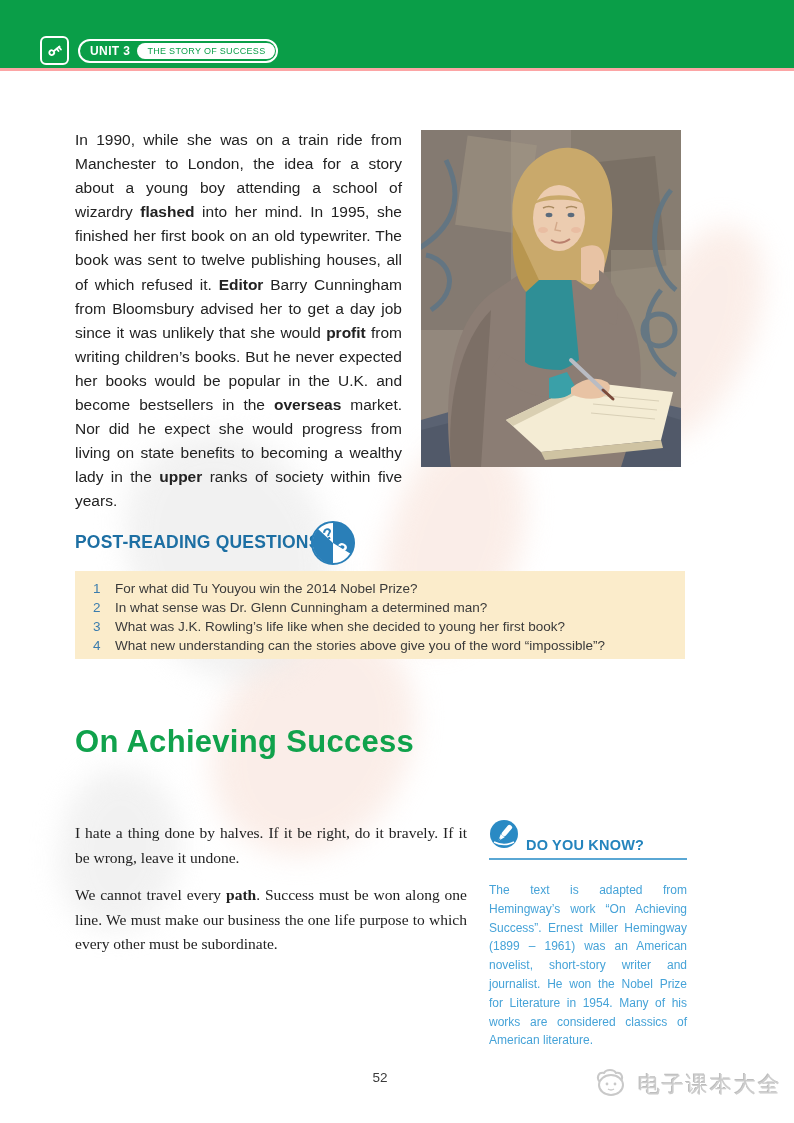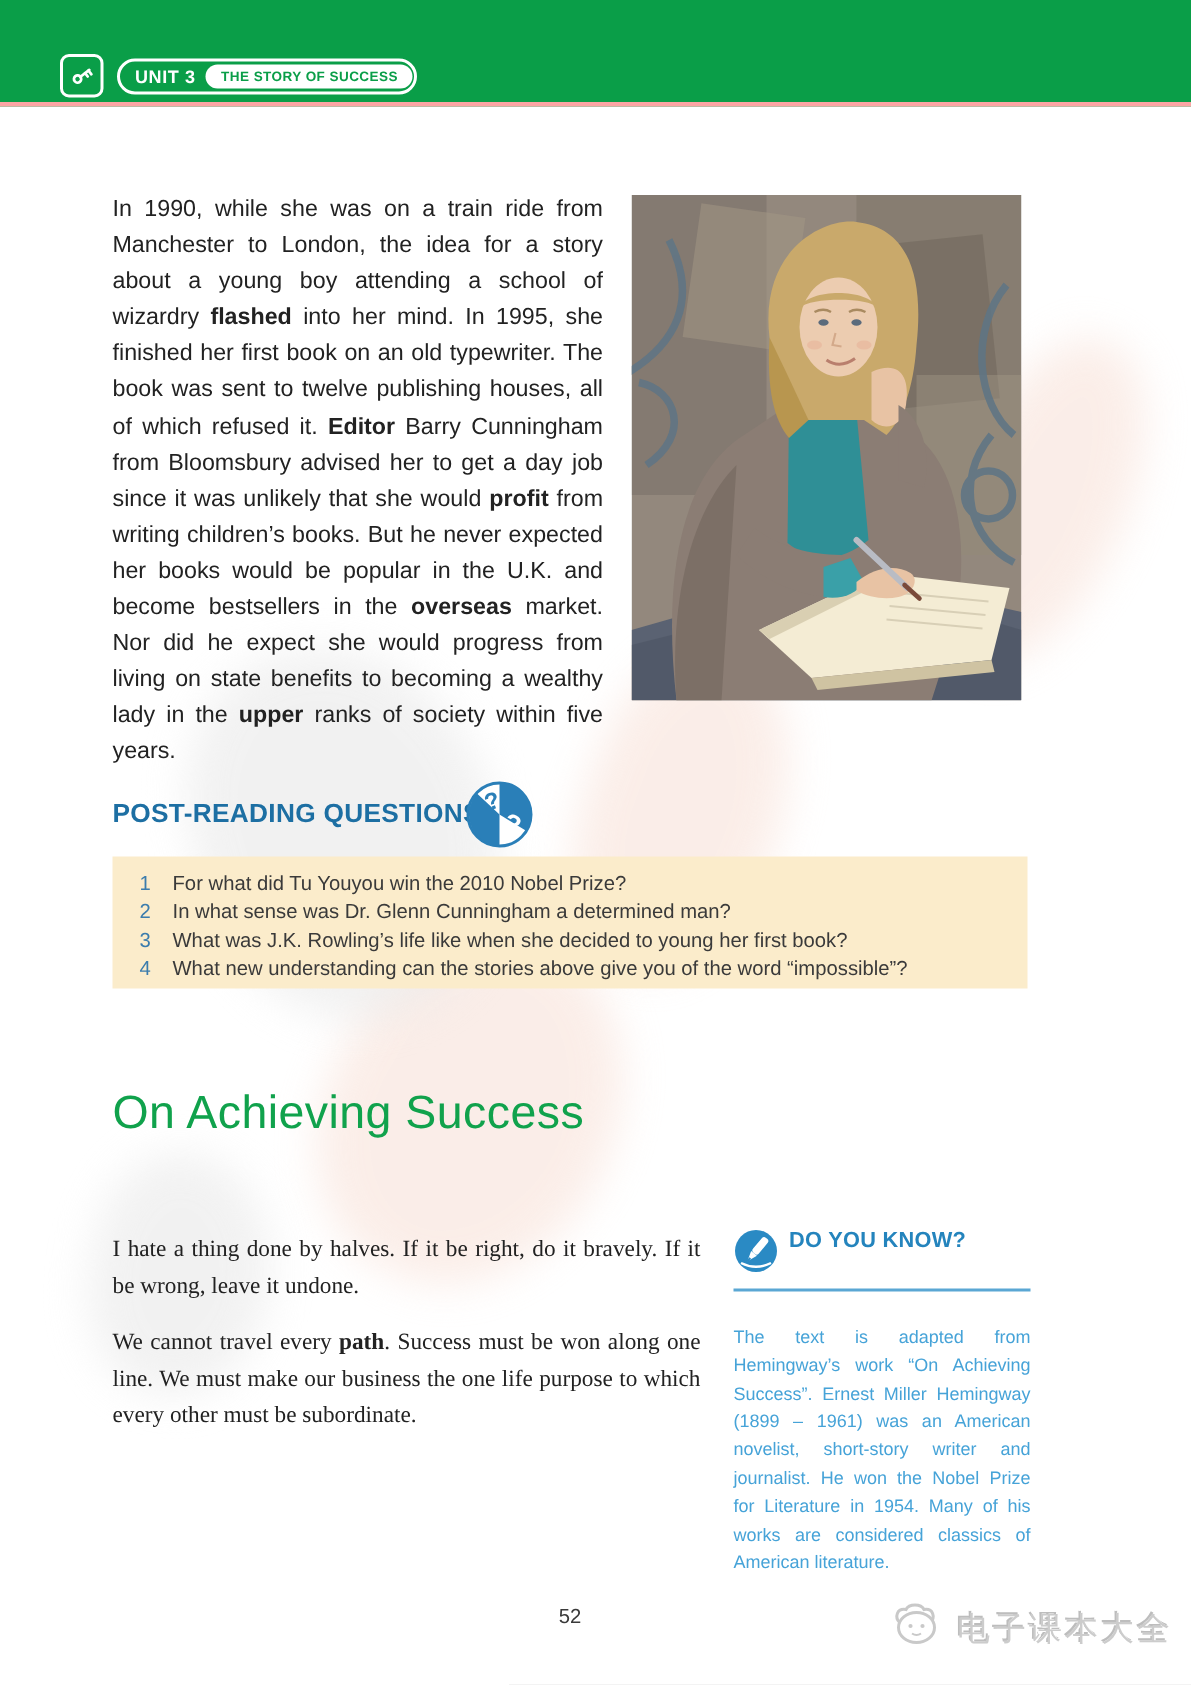--- a/index.html
+++ b/index.html
@@ -6,47 +6,47 @@
   .page{
     position:relative; width:794px; height:1123px; margin:0 auto;
     background:#ffffff; overflow:hidden;
     font-family:"Liberation Sans", sans-serif;
   }
   
   .header{position:absolute;left:0;top:0;width:794px;height:68px;background:#0a9e48;border-bottom:3px solid #fca5a5;}
   .key-badge{position:absolute;left:40px;top:36px;width:25px;height:25px;border:2px solid #ffffff;border-radius:6px;display:flex;align-items:center;justify-content:center;}
   .unit-capsule{position:absolute;left:78px;top:39px;height:20px;border:2px solid #ffffff;border-radius:13px;display:flex;align-items:center;background:#0a9e48;overflow:hidden;}
   .unit-label{color:#ffffff;font-weight:bold;font-size:12px;padding:0 7px 0 10px;letter-spacing:.4px;white-space:nowrap;}
-  .unit-pill{background:#ffffff;color:#0a9e48;font-weight:bold;font-size:9px;letter-spacing:.3px;border-radius:10px;padding:3px 10px;margin:1px 1px 1px 0;white-space:nowrap;}
+  .unit-pill{background:#ffffff;color:#0a9e48;font-weight:normal;font-size:9px;letter-spacing:.3px;border-radius:10px;padding:3px 10px;margin:1px 1px 1px 0;white-space:nowrap;}
   
   .stain{position:absolute;border-radius:45% 55% 50% 50%;filter:blur(14px);pointer-events:none;}
   .stain.pink{background:#f6d9cd;opacity:.45;}
   .stain.gray{background:#e9e9e9;opacity:.6;}
   
   .reading-text{
     position:absolute;left:75px;top:128px;width:327px;
     font-family:Liberation Sans, sans-serif;font-size:15.5px;line-height:24.1px;
     color:#222;text-align:justify;
   }
   .photo-frame{position:absolute;left:421px;top:130px;width:260px;height:337px;overflow:hidden;}
   
   .pr-heading{position:absolute;left:75px;top:532px;font-size:17.5px;font-weight:bold;color:#1d6fa3;letter-spacing:.2px;}
   .pr-icon{position:absolute;left:310px;top:519px;width:46px;height:48px;}
   .q-box{position:absolute;left:75px;top:571px;width:610px;height:88px;background:#fbeccb;}
   .q-list{position:absolute;left:18px;top:8px;right:14px;}
   .q-row{display:flex;font-size:13.5px;line-height:19px;color:#3a3a3a;}
   .q-num{color:#3b7cad;width:22px;flex:0 0 22px;text-align:left;}
   .q-text{flex:1;}
   
-  .article-title{position:absolute;left:75px;top:724px;font-size:31px;font-weight:normal;color:#10a24c;letter-spacing:.3px;}
+  .article-title{position:absolute;left:75px;top:724px;font-size:31px;font-weight:bold;color:#10a24c;letter-spacing:.3px;}
   .article-col{position:absolute;left:75px;top:821px;width:392px;font-family:"Liberation Serif", serif;font-size:15.5px;line-height:24.5px;color:#222;text-align:justify;}
   .article-col p{margin:0 0 13px 0;}
   
   .dyk{position:absolute;left:489px;top:819px;width:198px;}
-  .dyk-head{display:flex;align-items:flex-start;gap:7px;}
+  .dyk-head{display:flex;align-items:flex-end;gap:7px;}
   .dyk-title{font-size:14.5px;font-weight:bold;color:#2484bd;letter-spacing:.2px;}
   .dyk-rule{height:2px;background:#5aa7d4;margin-top:5px;}
   .dyk-text{margin-top:21px;font-size:12px;line-height:18.8px;color:#46a3d8;text-align:justify;}
   
   .page-num{position:absolute;left:75px;top:1070px;width:610px;text-align:center;font-size:13.5px;font-weight:normal;color:#3a3a3a;}
   .brand{position:absolute;right:12px;top:1066px;display:flex;align-items:center;gap:6px;color:#c6c6c6;}
   .brand-text{font-size:22px;letter-spacing:2px;color:#cccccc;text-shadow:1px 1px 0 #ffffff, -1px -1px 0 #bdbdbd;}
   b{font-weight:bold;}
 </style>
 </head>
@@ -151,21 +151,21 @@
       <path d="M23 3 a21 21 0 0 1 18 32 L 23 24 Z" fill="#2a7fb8"></path>
       <path d="M23 45 a21 21 0 0 1 -15 -35 L 23 24 Z" fill="#2a7fb8"></path>
       <text x="14" y="22" font-size="16" font-weight="bold" fill="#2a7fb8" transform="rotate(-20 14 18)">?</text>
       <text x="26" y="36" font-size="18" font-weight="bold" fill="#ffffff" transform="rotate(25 30 30)">?</text>
     </svg>
   </div>
   <div class="q-box">
     <div class="q-list" id="qlist">
         <div class="q-row">
           <span class="q-num">1</span>
-          <span class="q-text">For what did Tu Youyou win the 2010 Nobel Prize?</span>
+          <span class="q-text">For what did Tu Youyou win the 2014 Nobel Prize?</span>
         </div>
         <div class="q-row">
           <span class="q-num">2</span>
           <span class="q-text">In what sense was Dr. Glenn Cunningham a determined man?</span>
         </div>
         <div class="q-row">
           <span class="q-num">3</span>
           <span class="q-text">What was J.K. Rowling’s life like when she decided to young her first book?</span>
         </div>
         <div class="q-row">

